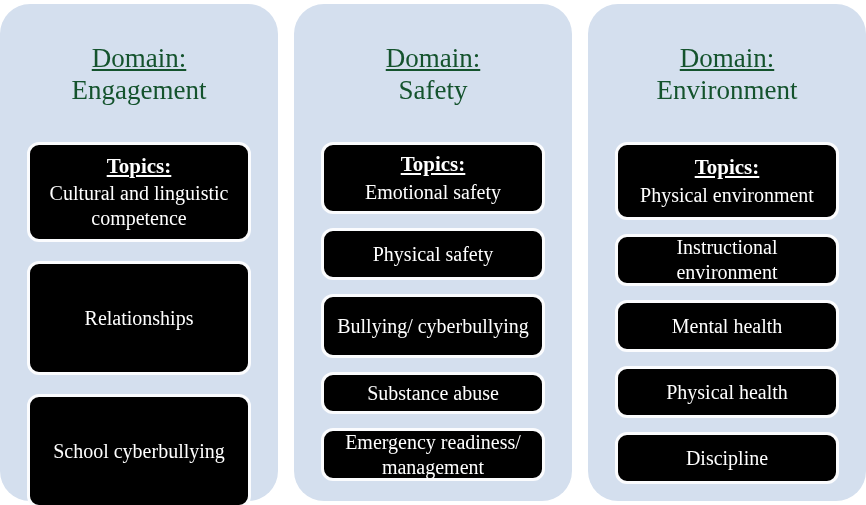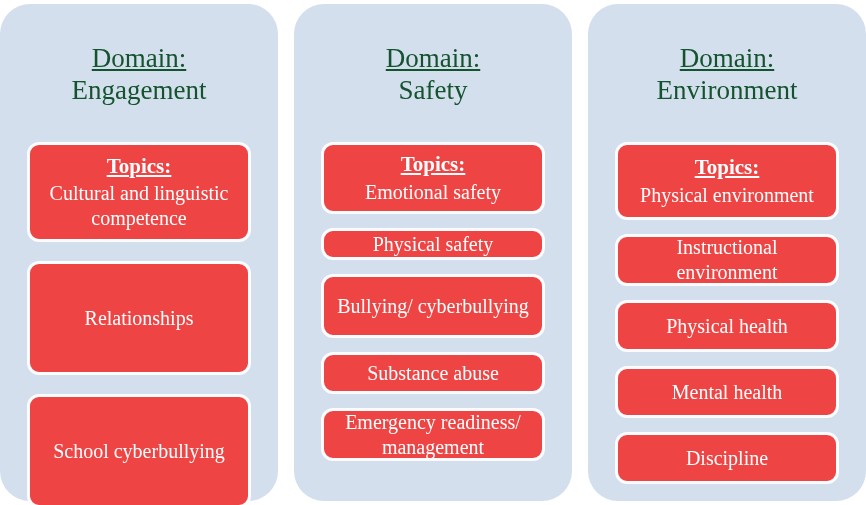--- a/index.html
+++ b/index.html
@@ -35,21 +35,21 @@
   .domain-label { text-decoration: underline; }
   .domain-name { display: block; }
   .boxes {
     margin-top: 34px;
     display: flex;
     flex-direction: column;
     gap: 19px;
   }
   .five .boxes { gap: 14px; }
   .topic-box {
-    background: #ef4444;
+    background: #000000;
     border: 3px solid #FBFCFE;
     border-radius: 12px;
     color: #FFFFFF;
     display: flex;
     flex-direction: column;
     align-items: center;
     justify-content: center;
     text-align: center;
     font-size: 20px;
     line-height: 1.25;
@@ -62,21 +62,21 @@
     margin-bottom: 2px;
   }
   .b100 { height: 100px; }
   .b98  { height: 114px; }
   .b78  { height: 78px; }
   .b72  { height: 72px; }
   .b70  { height: 53px; }
   .b64  { height: 64px; }
   .b52  { height: 52px; }
   .b42  { height: 42px; }
-  .b40  { height: 32px; }
+  .b40  { height: 52px; }
 </style>
 </head>
 <body>
 
 <div class="board">
 
   <section class="panel">
     <h2 class="domain-title" style="margin:0; font-weight:normal;">
       <span class="domain-label">Domain:</span>
       <span class="domain-name">Engagement</span>
@@ -127,24 +127,24 @@
     </h2>
     <div class="boxes">
       <div class="topic-box b78">
         <div class="topics-label">Topics:</div>
         <div class="topic-text">Physical environment</div>
       </div>
       <div class="topic-box b52">
         <span class="topic-text">Instructional environment</span>
       </div>
       <div class="topic-box b52">
-        <span class="topic-text">Physical health</span>
+        <span class="topic-text">Mental health</span>
       </div>
       <div class="topic-box b52">
-        <span class="topic-text">Mental health</span>
+        <span class="topic-text">Physical health</span>
       </div>
       <div class="topic-box b52">
         <span class="topic-text">Discipline</span>
       </div>
     </div>
   </section>
 
 </div>
 
 </body></html>

